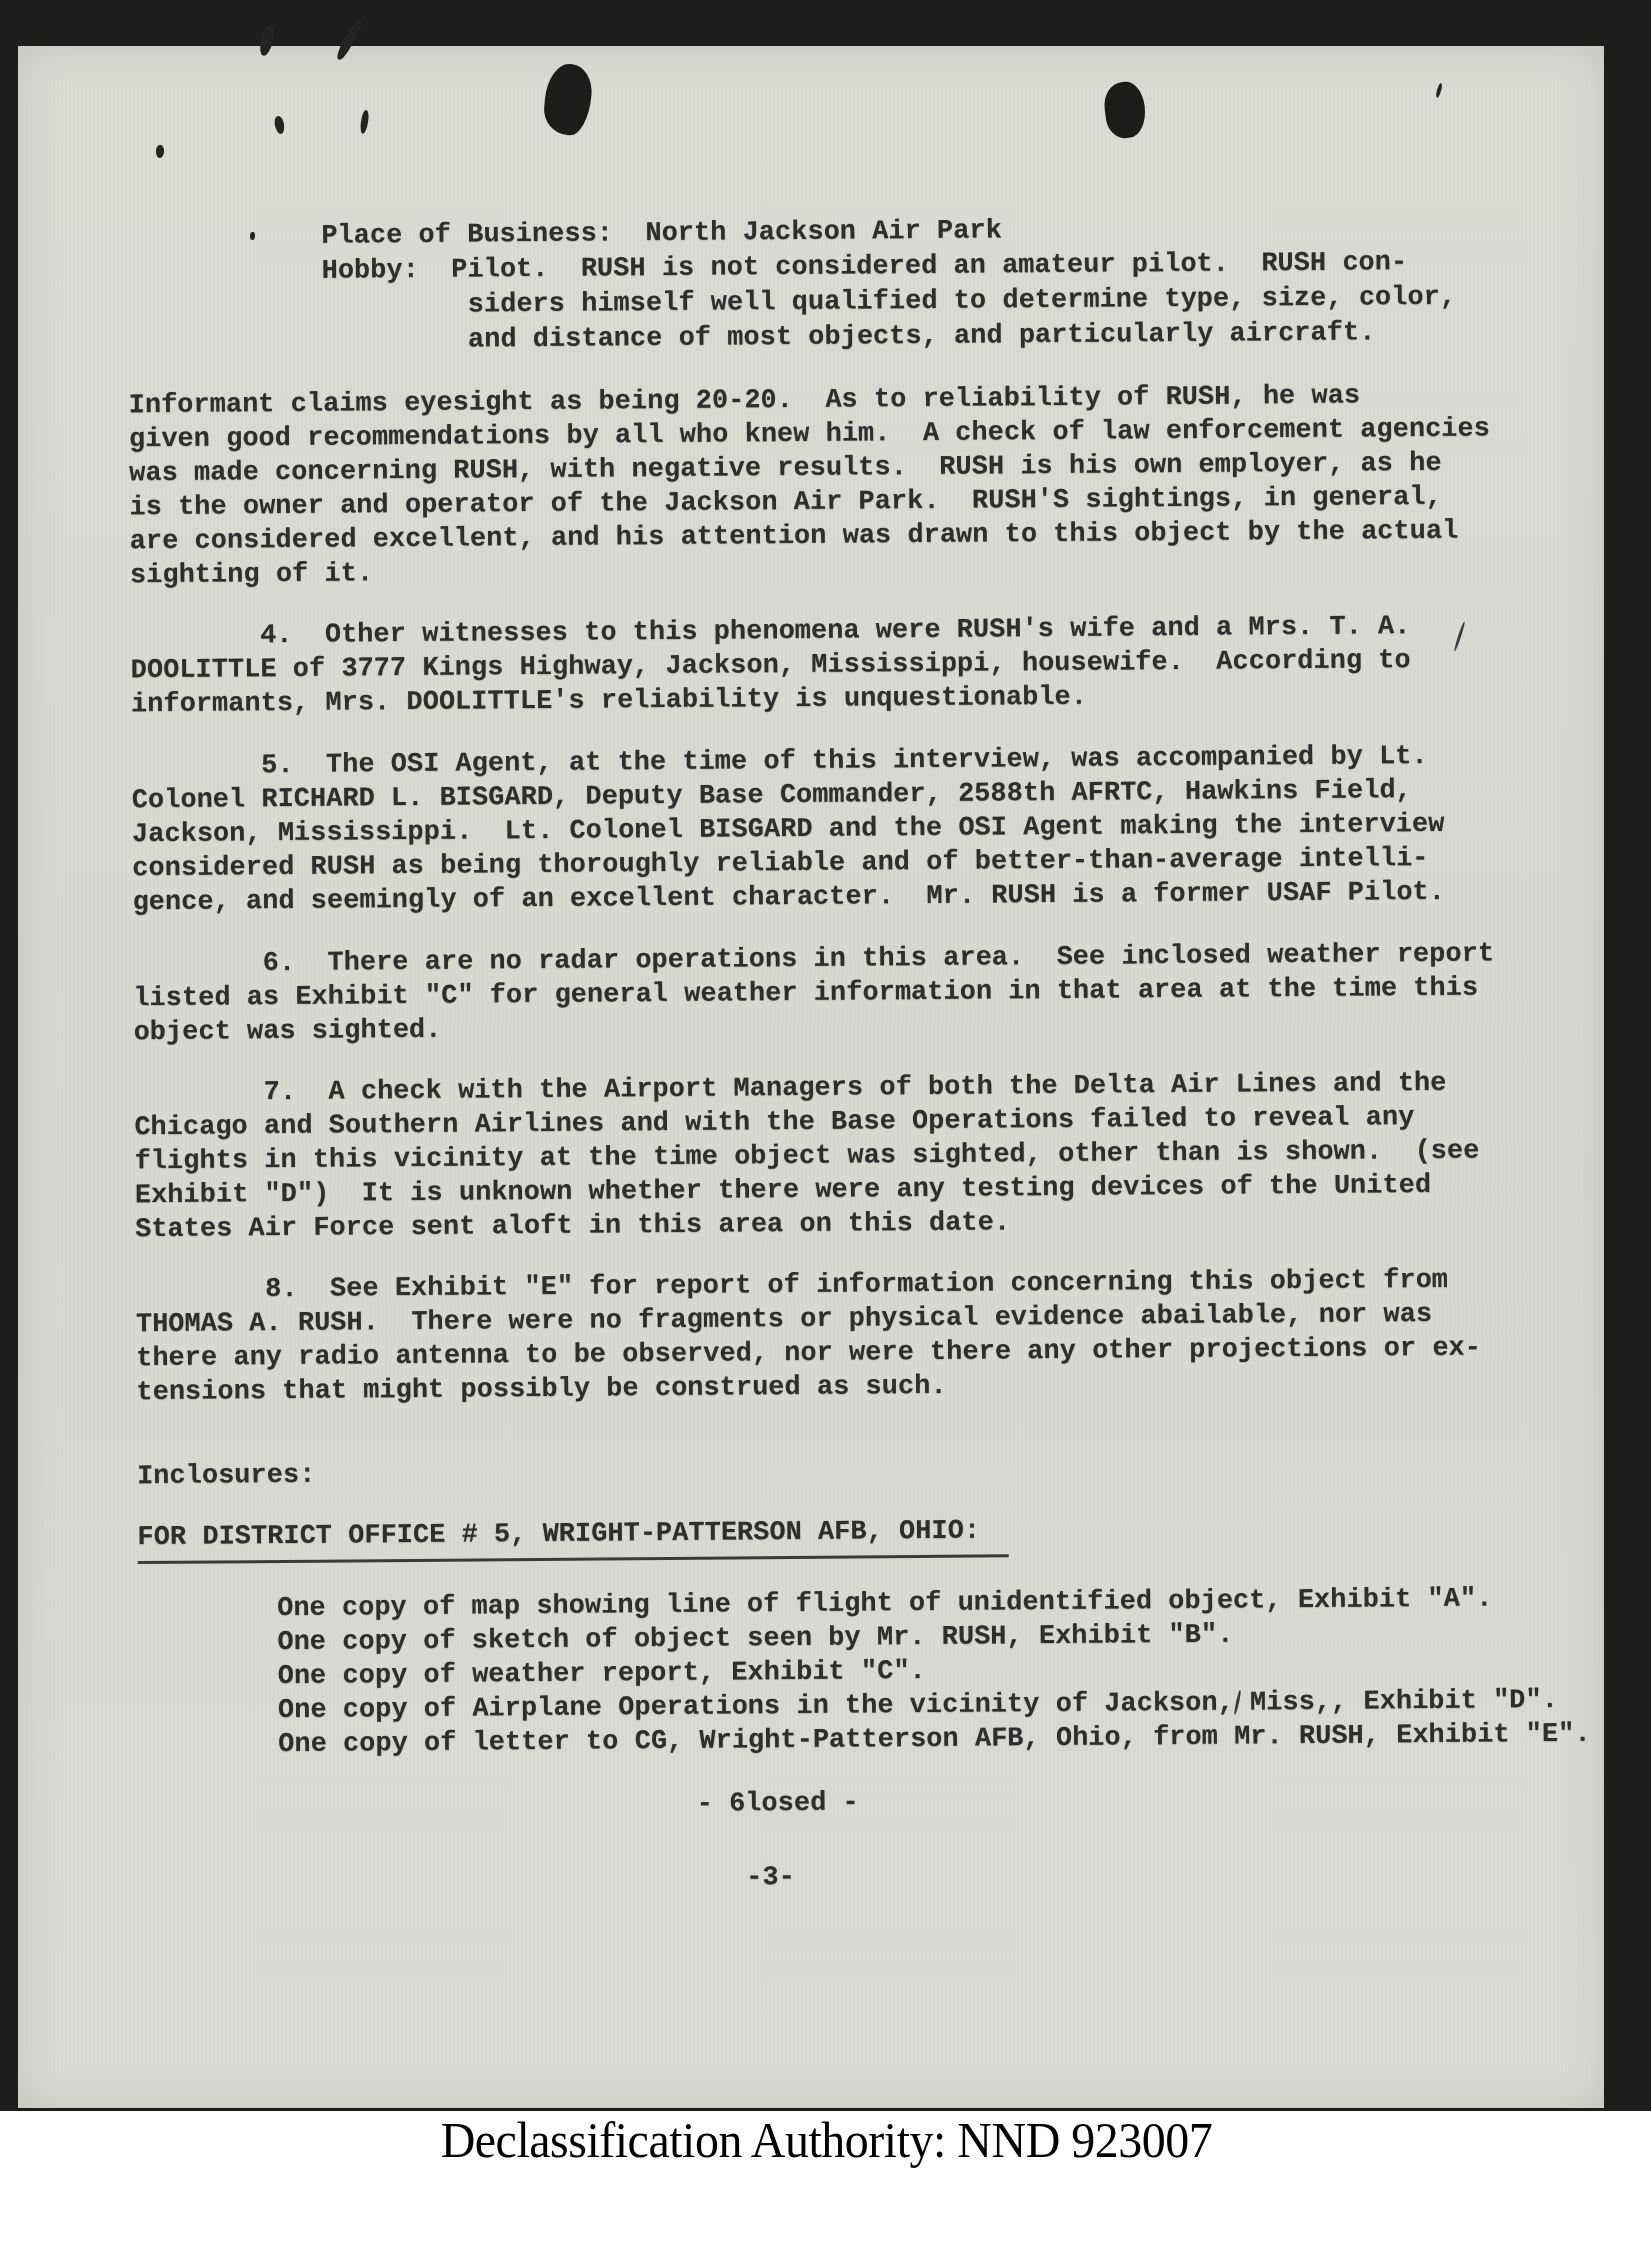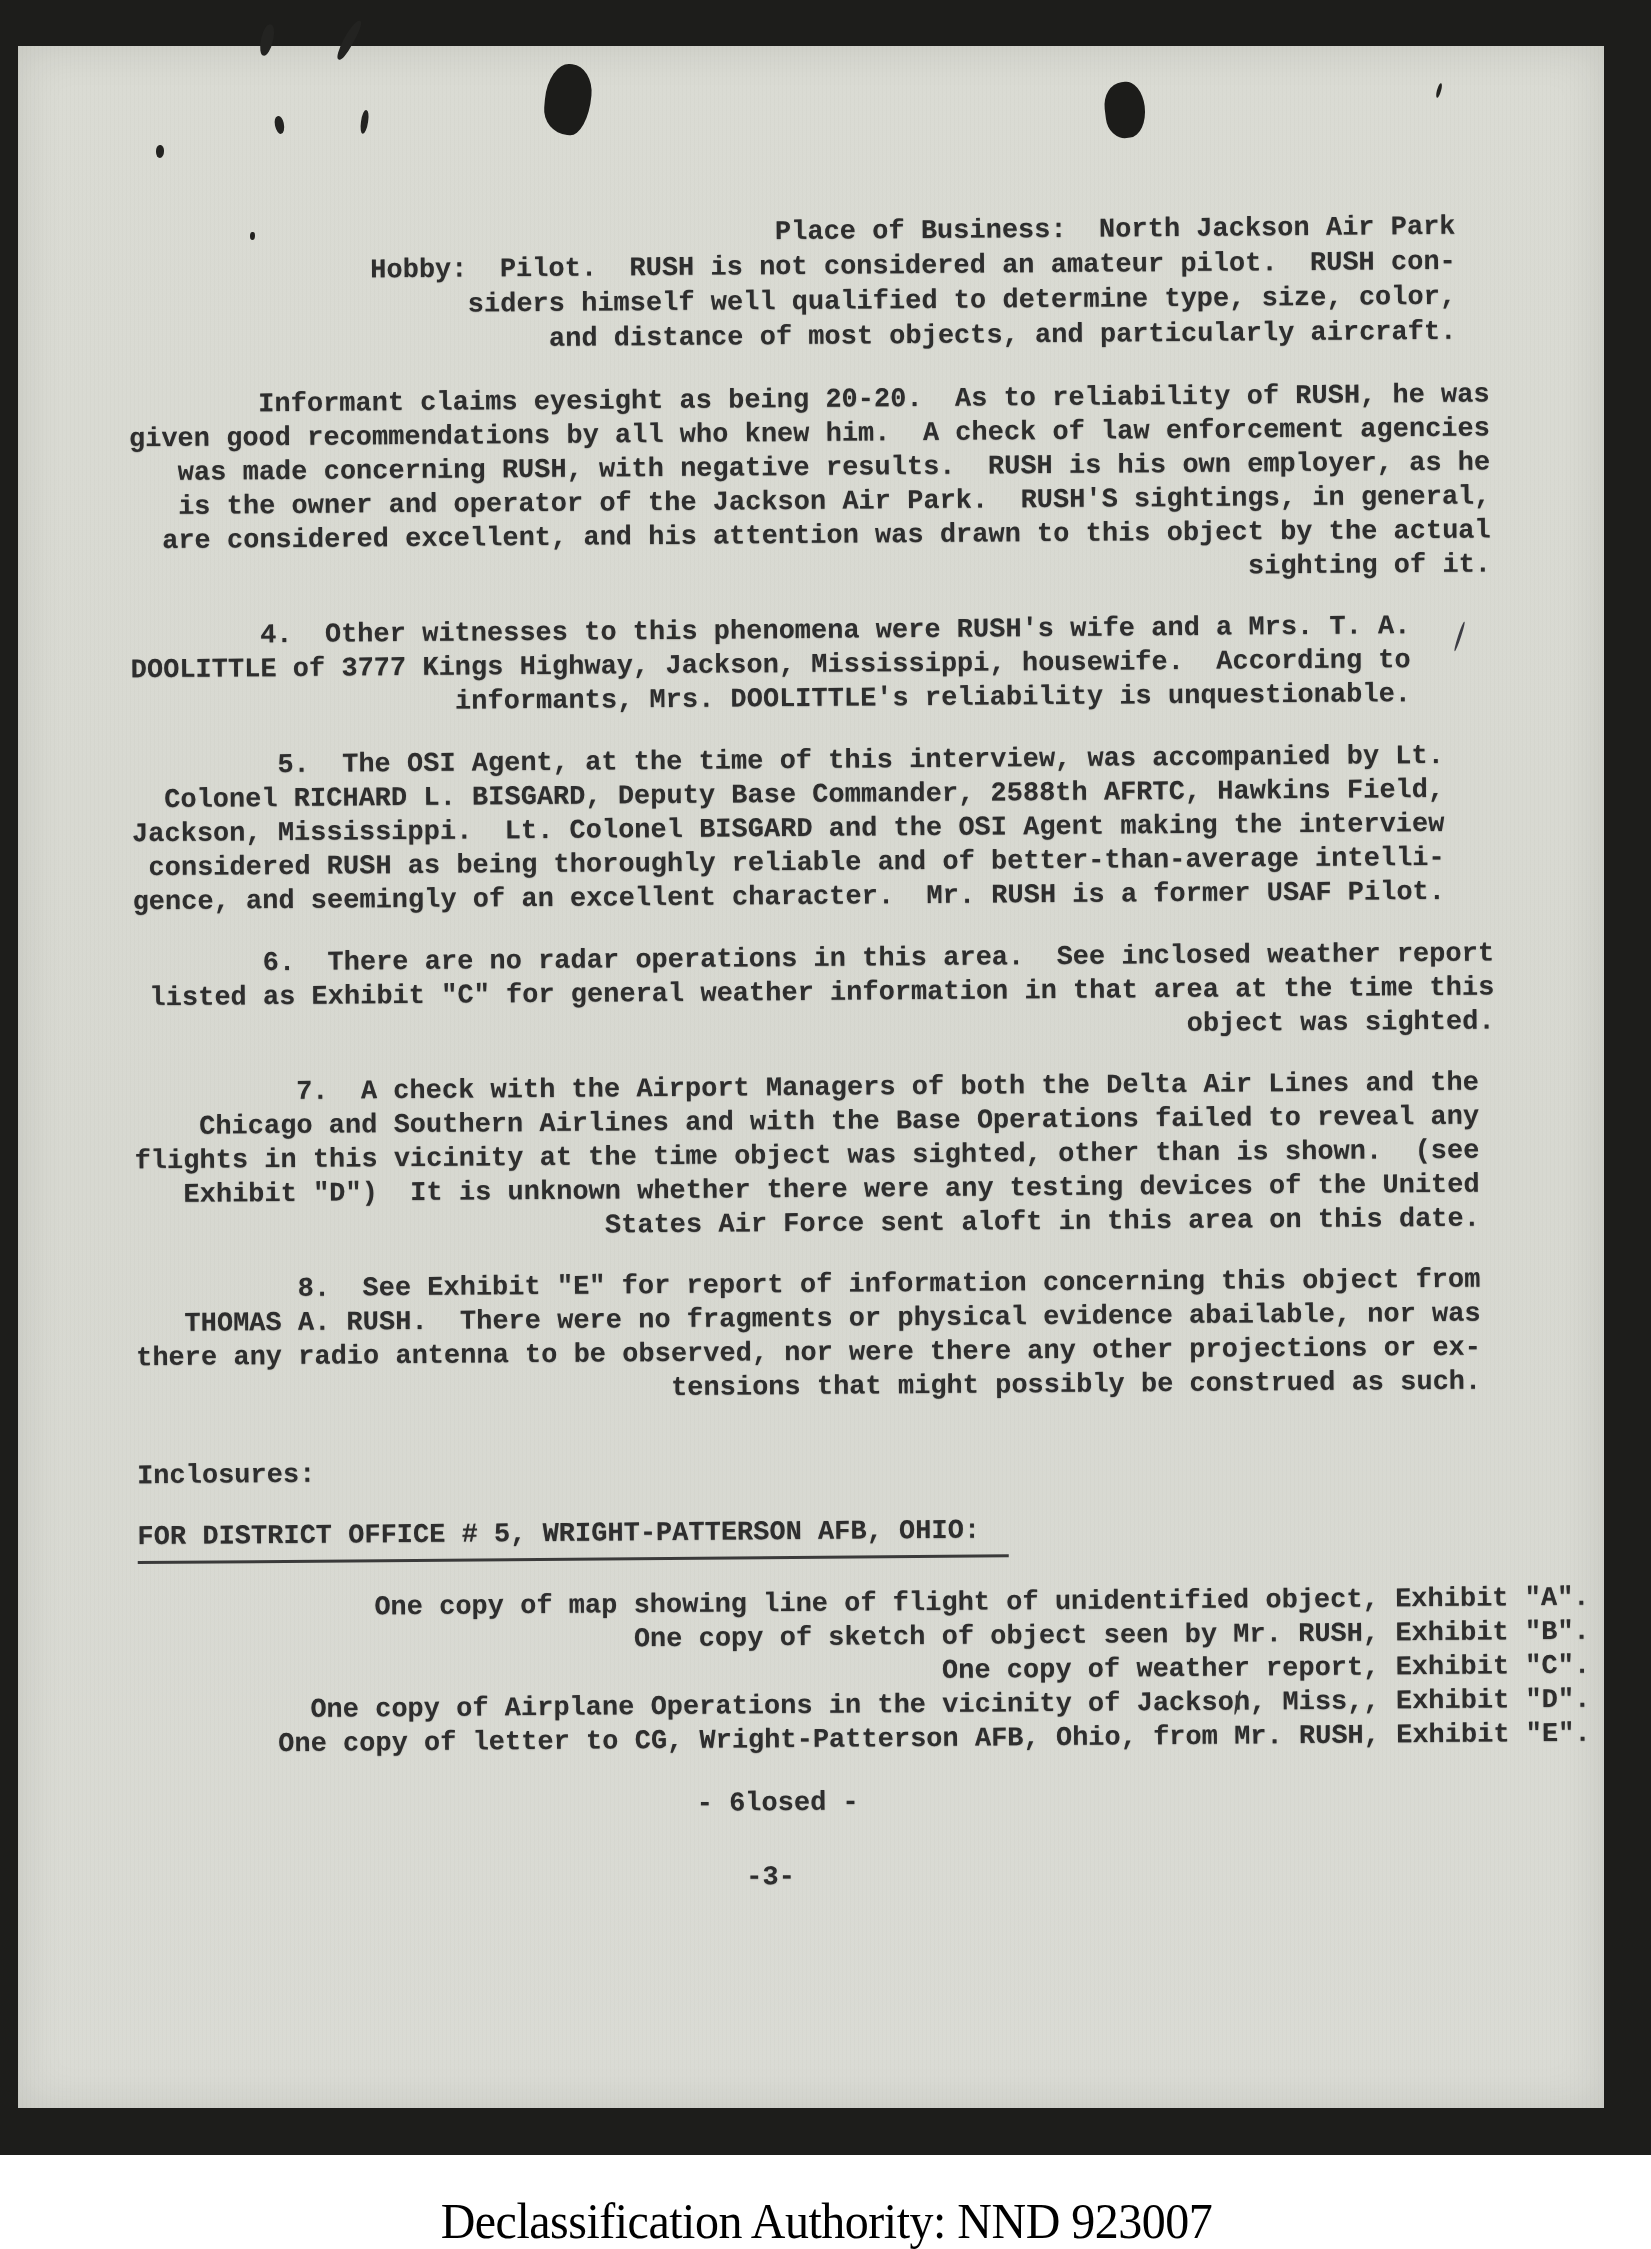--- a/index.html
+++ b/index.html
@@ -3,21 +3,21 @@
 <meta charset="utf-8">
 <style>
   html,body { margin:0; padding:0; }
   body {
     width:1652px; height:2250px;
     position:relative;
     background:#1d1d1b;
     font-family:"Liberation Sans", sans-serif;
     overflow:hidden;
   }
-  .scan { position:absolute; inset:0;text-align:right; }
+  .scan { position:absolute; inset:0; }
   .paper {
     position:absolute;
     left:18px; top:46px;
     width:1586px; height:2062px;
     background:#d9dad2;
     background-image:
       repeating-linear-gradient(90deg, rgba(0,0,0,0.015) 0 1.5px, rgba(255,255,255,0.01) 1.5px 4px),
       linear-gradient(180deg, #dadbd3 0%, #d7d8d0 55%, #dadbd4 100%);
     box-shadow: inset 0 0 45px rgba(0,0,0,0.10);
   }
@@ -57,23 +57,23 @@
   .speck.s3 { left:275px;  top:116px;  width:9px; height:18px; transform:rotate(-12deg); }
   .speck.s4 { left:361px;  top:110px;  width:7px; height:24px; transform:rotate(8deg); }
   .speck.s5 { left:156px;  top:145px;  width:8px; height:13px; }
   .speck.s6 { left:250px;  top:232px;  width:5px; height:8px; }
   .speck.s7 { left:1437px; top:83px;  width:4px;  height:15px; transform:rotate(15deg); }
   .speck.s8 { left:1458px; top:621px; width:3px;  height:31px; transform:rotate(18deg); background:#3d3d45; }
   .speck.s9 { left:1236px; top:1690px; width:2.5px;  height:25px; transform:rotate(12deg); background:#3a3a3a; }
   .footer-band {
     position:absolute;
     left:0; bottom:0;
-    width:100%; height:95px;
+    width:100%; height:139px;
     background:#ffffff;
-    display:flex; align-items:flex-end; justify-content:center;
+    display:flex; align-items:flex-start; justify-content:center;
     z-index:4;
   }
   .footer-text {
     font-family:"Liberation Serif","DejaVu Serif",serif;
     font-size:51px;
     color:#000000;
     letter-spacing:-0.5px;
     transform:scaleX(0.94);
     white-space:nowrap;
   }

